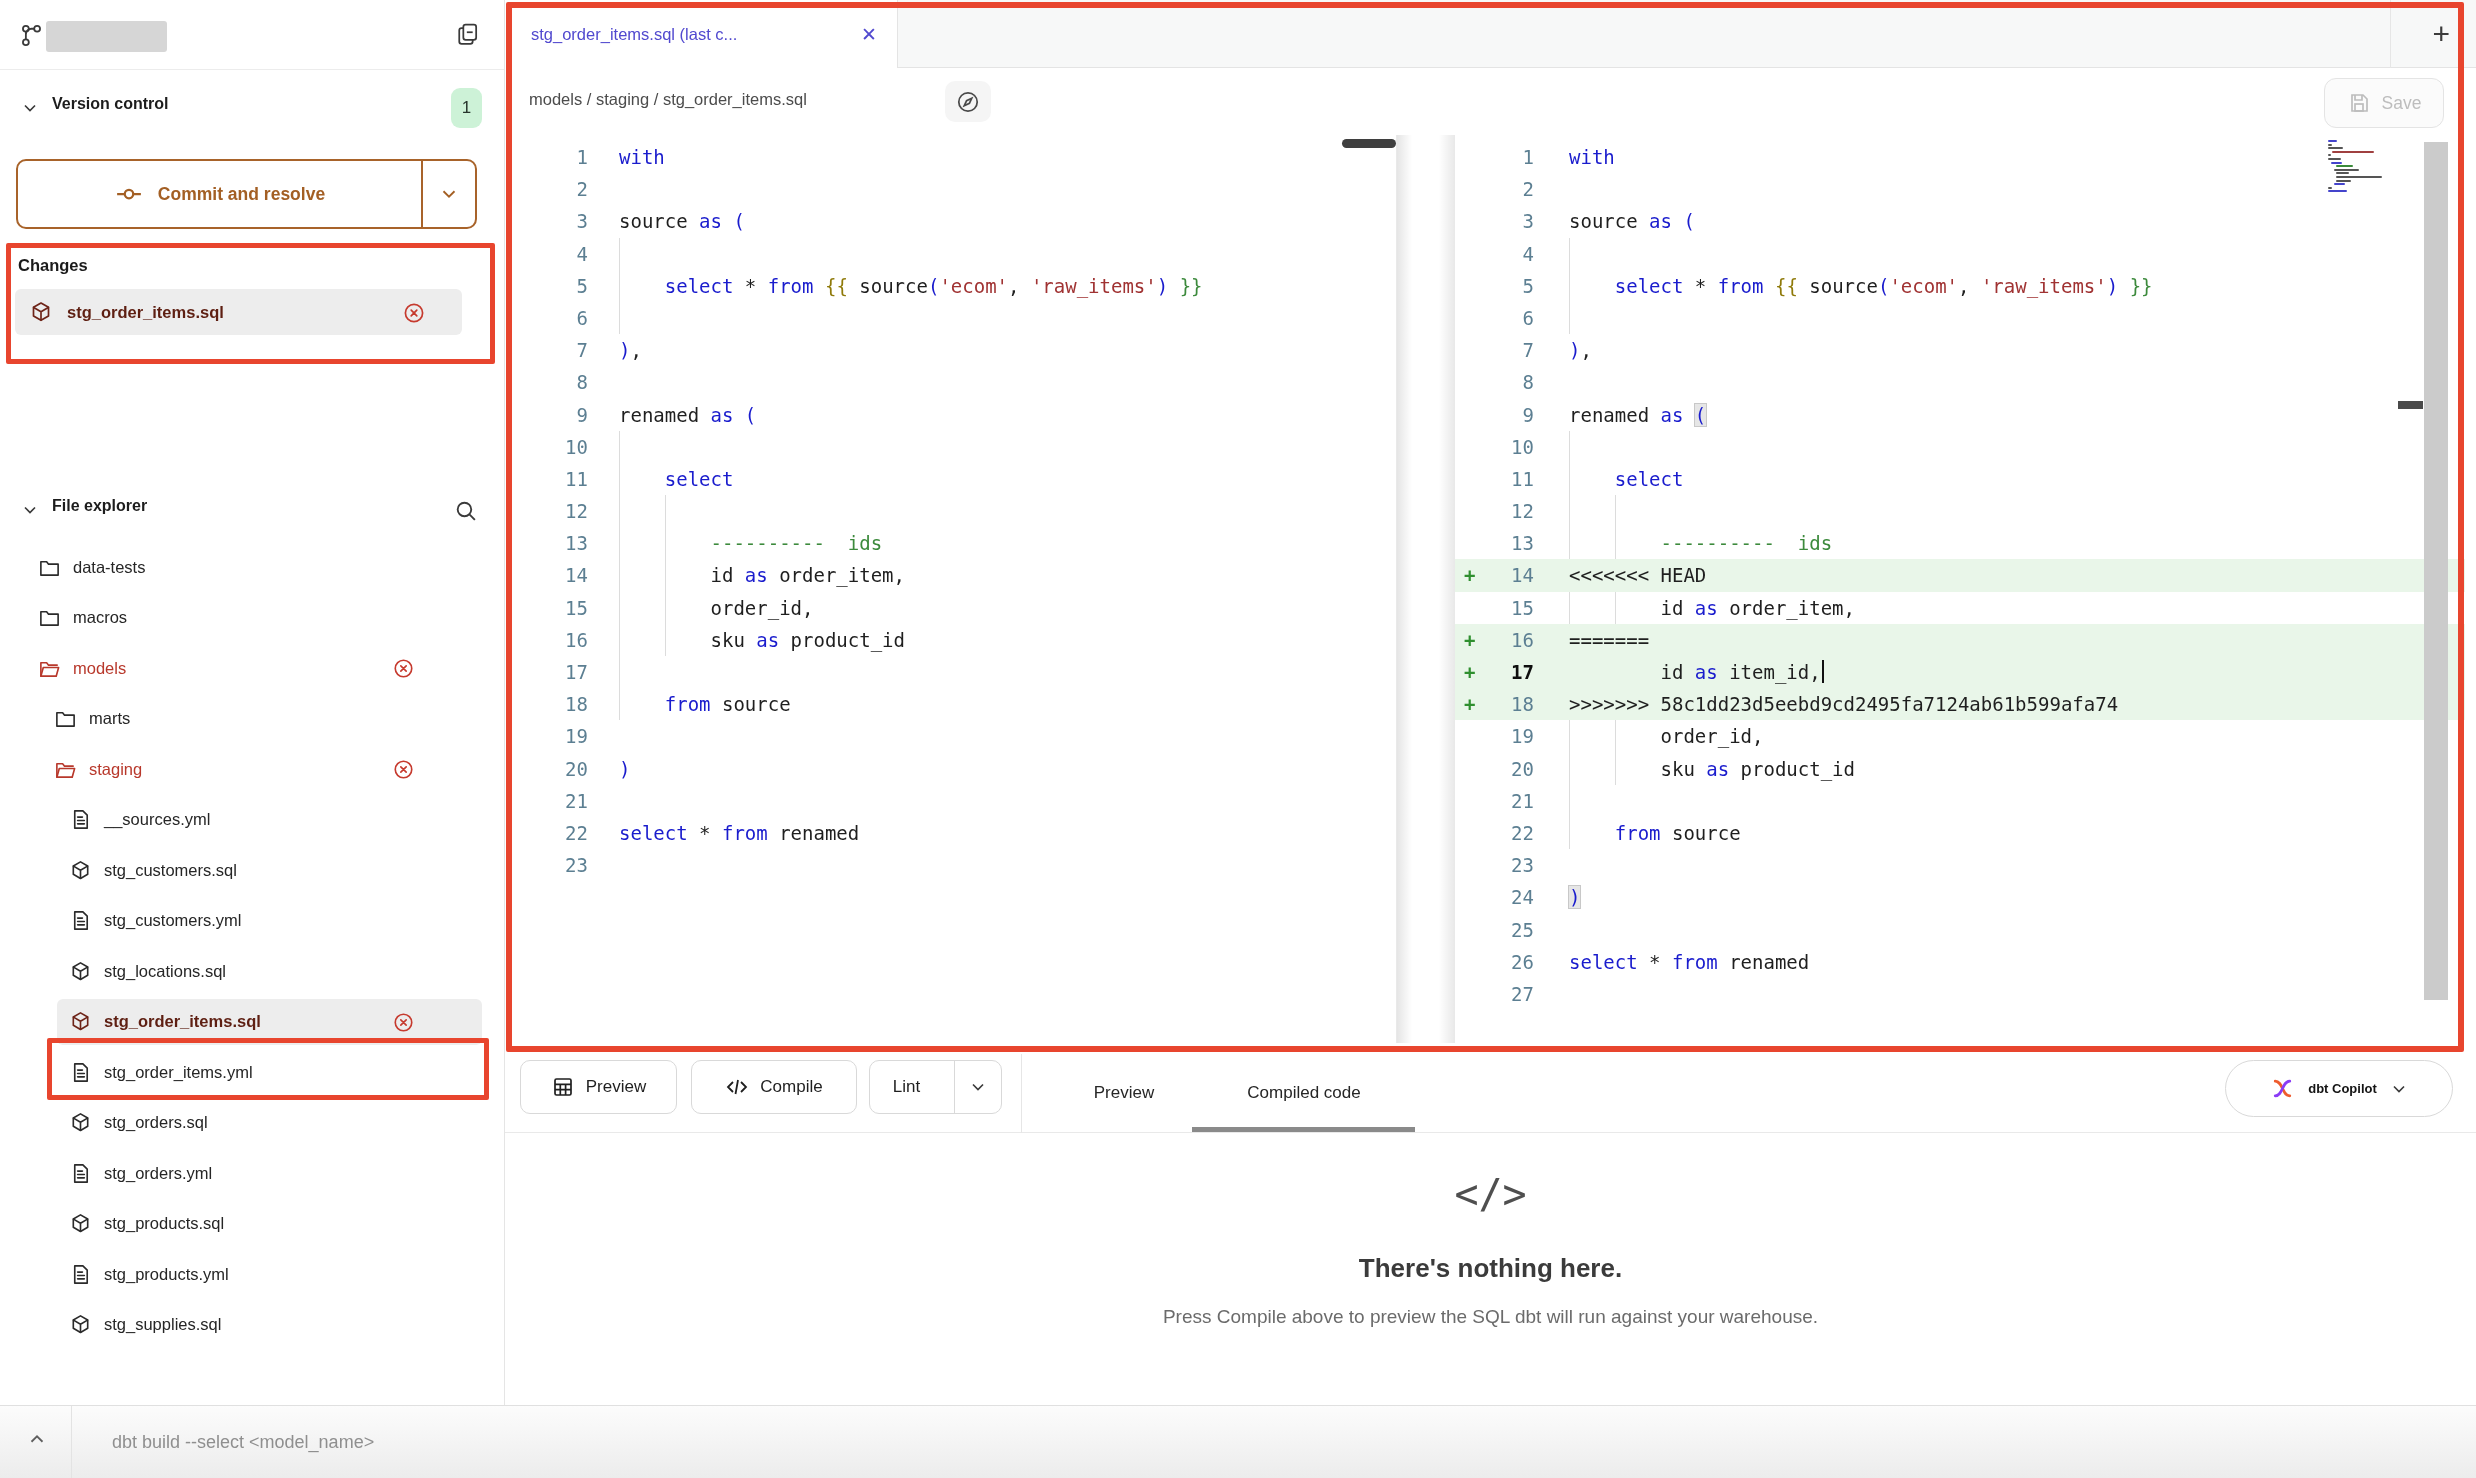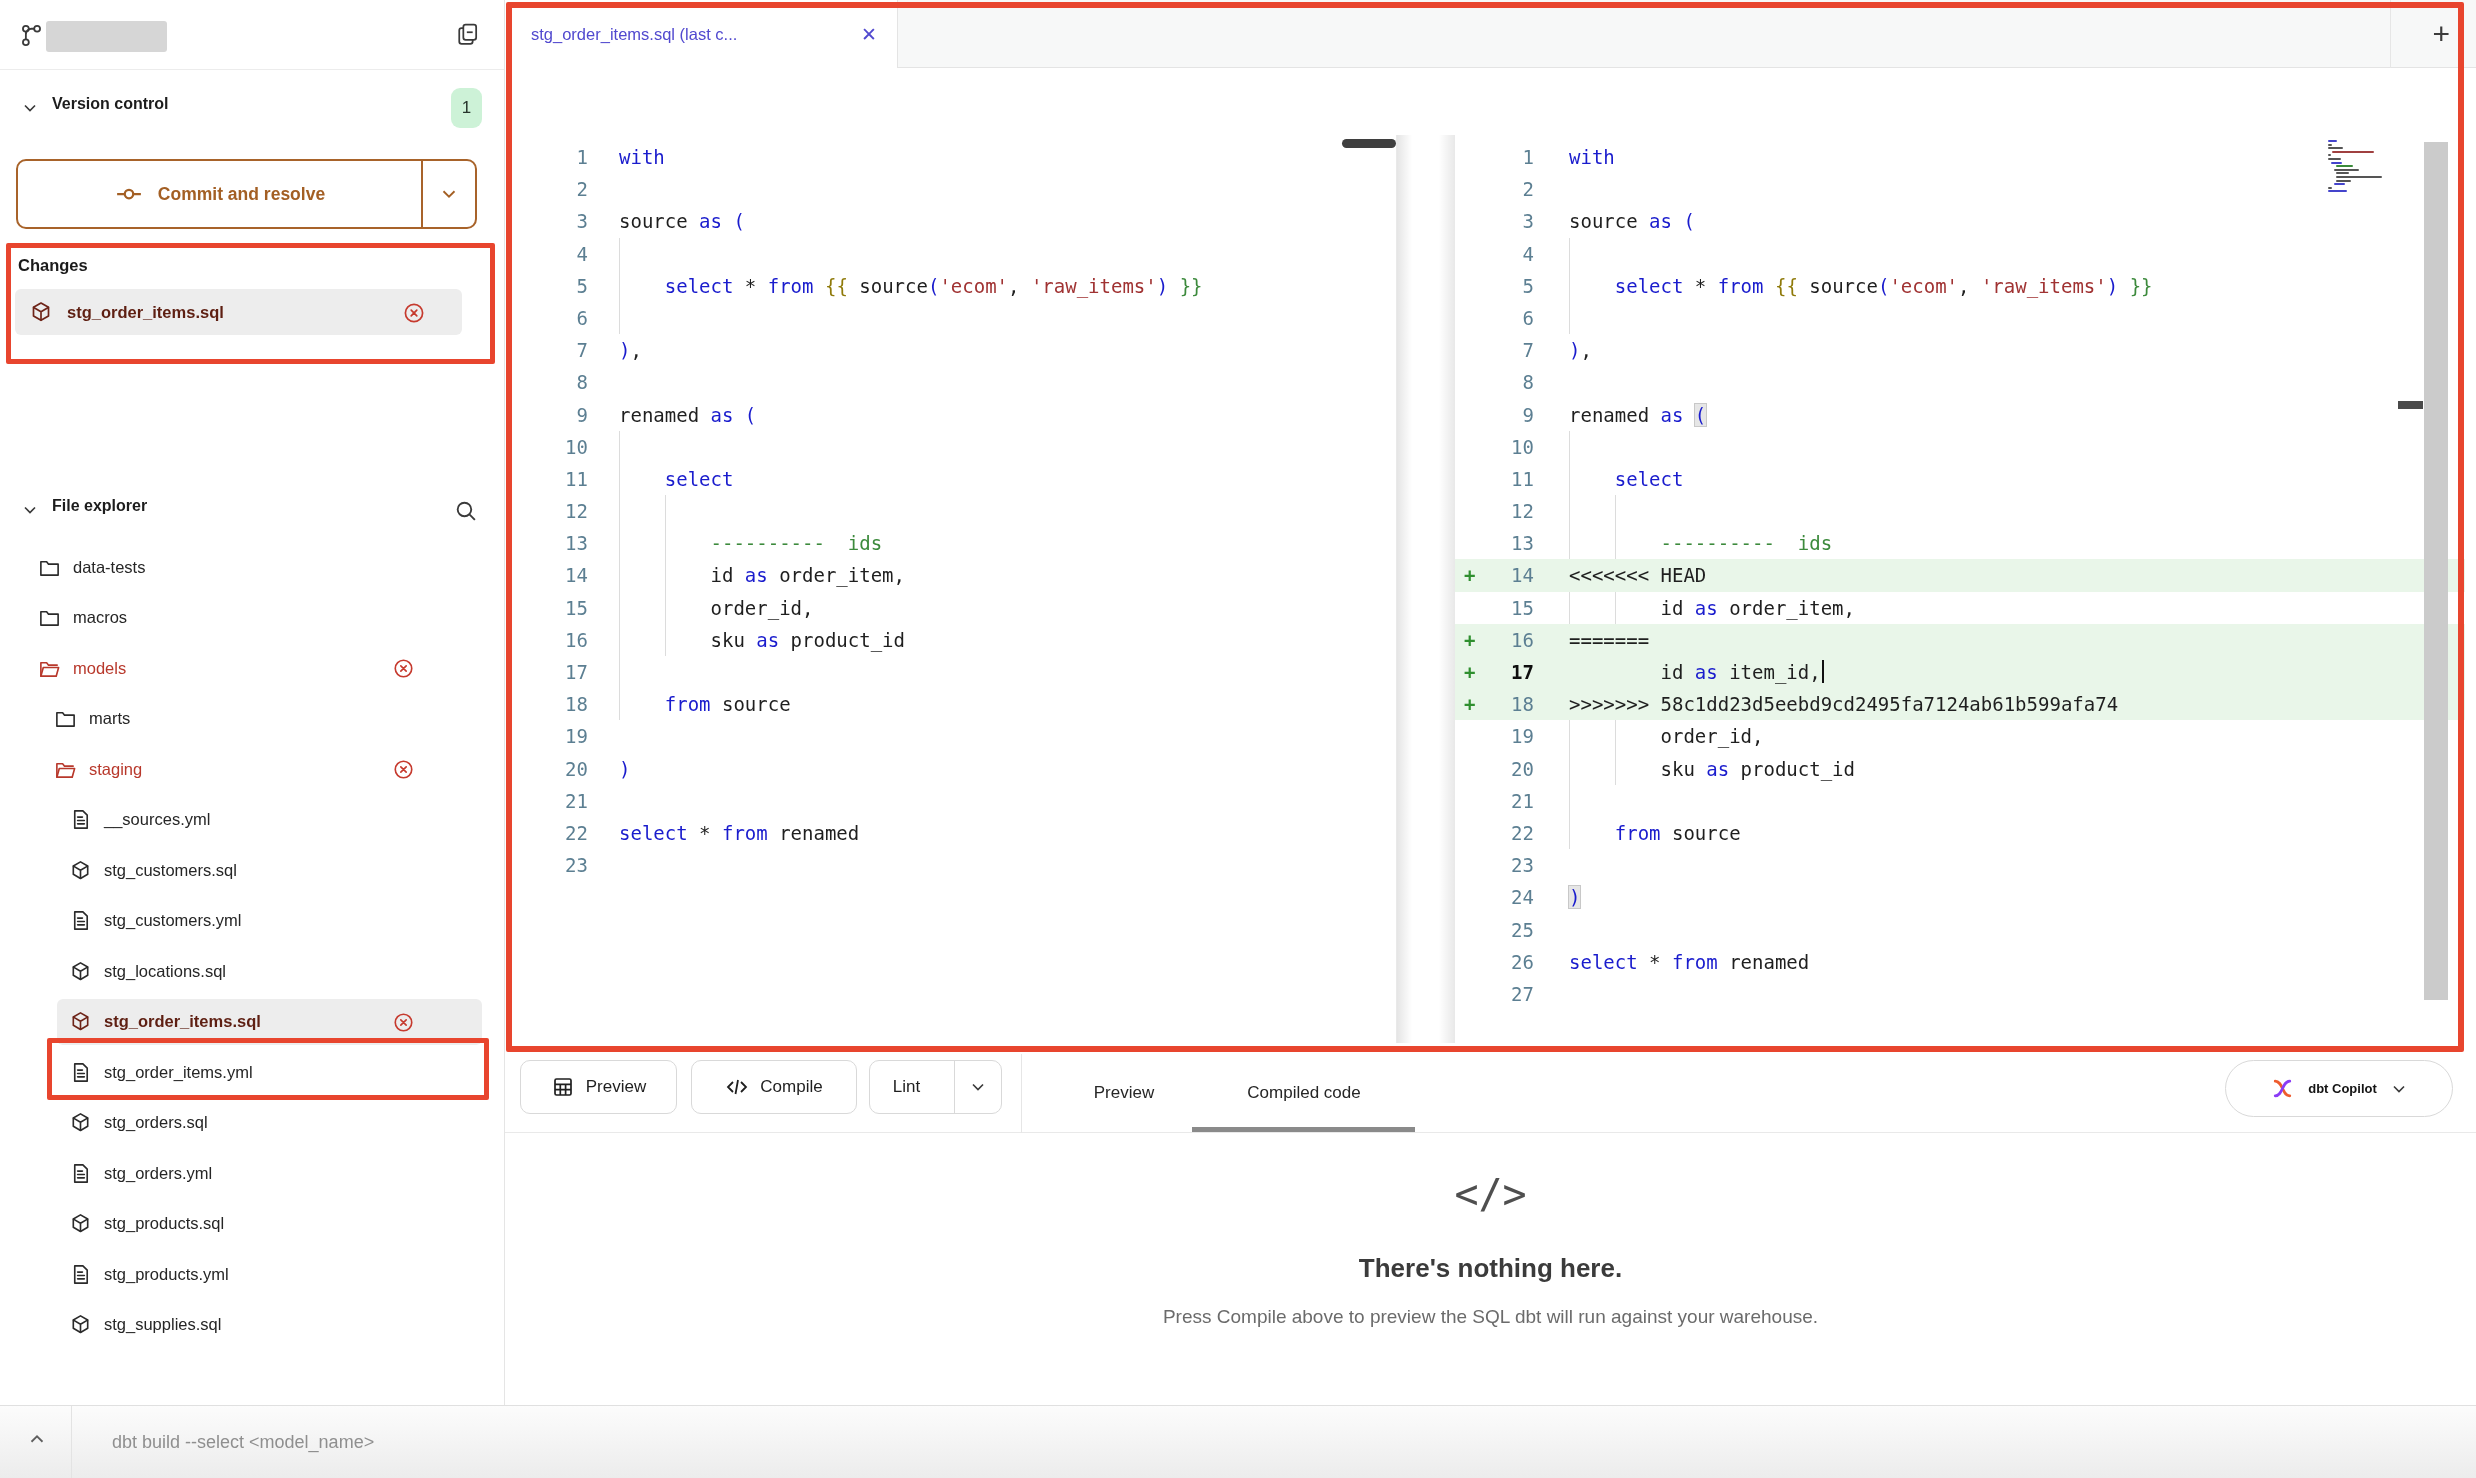--- a/index.html
+++ b/index.html
@@ -379,20 +379,37 @@
 <div class="main">
   <div class="tabbar">
     <div class="tab">
       <span class="tab-title">stg_order_items.sql (last c...</span>
       <span class="tab-close">✕</span>
     </div>
     <span class="tab-sep"></span>
     <span class="new-tab">+</span>
   </div>
 
+  <div class="crumbrow">
+    <span class="crumb">models / staging / stg_order_items.sql</span>
+    <span class="lineage-btn">
+      <svg width="26" height="26" viewBox="0 0 24 24" fill="none" stroke="#4a4a4a" stroke-width="1.6">
+        <circle cx="12" cy="12" r="8.5"></circle>
+          <path d="M15.5 8.5l-2.2 4.8-4.8 2.2 2.2-4.8z"></path>
+      </svg>
+    </span>
+    <span class="save-btn">
+      <svg width="24" height="24" viewBox="0 0 24 24" fill="none" stroke="#bdbdbd" stroke-width="1.7">
+        <path d="M5 4h11l4 4v12H5z"></path>
+          <path d="M8 4v5h7V4"></path>
+          <rect x="8" y="13" width="8" height="7"></rect>
+      </svg>
+      <span class="save-label">Save</span>
+    </span>
+  </div>
 
   <div class="editor">
     <div class="pane pane-left" id="pane-left">
         <div class="crow"><span class="num">1</span><span class="code-line"><span class="tk-k">with</span></span></div>
         <div class="crow"><span class="num">2</span><span class="code-line"></span></div>
         <div class="crow"><span class="num">3</span><span class="code-line"><span class="tk-t">source </span><span class="tk-k">as</span><span class="tk-t"> </span><span class="tk-b">(</span></span></div>
         <div class="crow"><span class="num">4</span><span class="code-line"><span class="guide" style="left:calc(var(--pad) + 0ch)"></span></span></div>
         <div class="crow"><span class="num">5</span><span class="code-line"><span class="guide" style="left:calc(var(--pad) + 0ch)"></span><span class="tk-t">    </span><span class="tk-k">select</span><span class="tk-t"> * </span><span class="tk-k">from</span><span class="tk-t"> </span><span class="tk-o">{{</span><span class="tk-t"> source</span><span class="tk-b">(</span><span class="tk-s">'ecom'</span><span class="tk-t">, </span><span class="tk-s">'raw_items'</span><span class="tk-b">)</span><span class="tk-g"> }}</span></span></div>
         <div class="crow"><span class="num">6</span><span class="code-line"><span class="guide" style="left:calc(var(--pad) + 0ch)"></span></span></div>
         <div class="crow"><span class="num">7</span><span class="code-line"><span class="tk-b">)</span><span class="tk-t">,</span></span></div>

